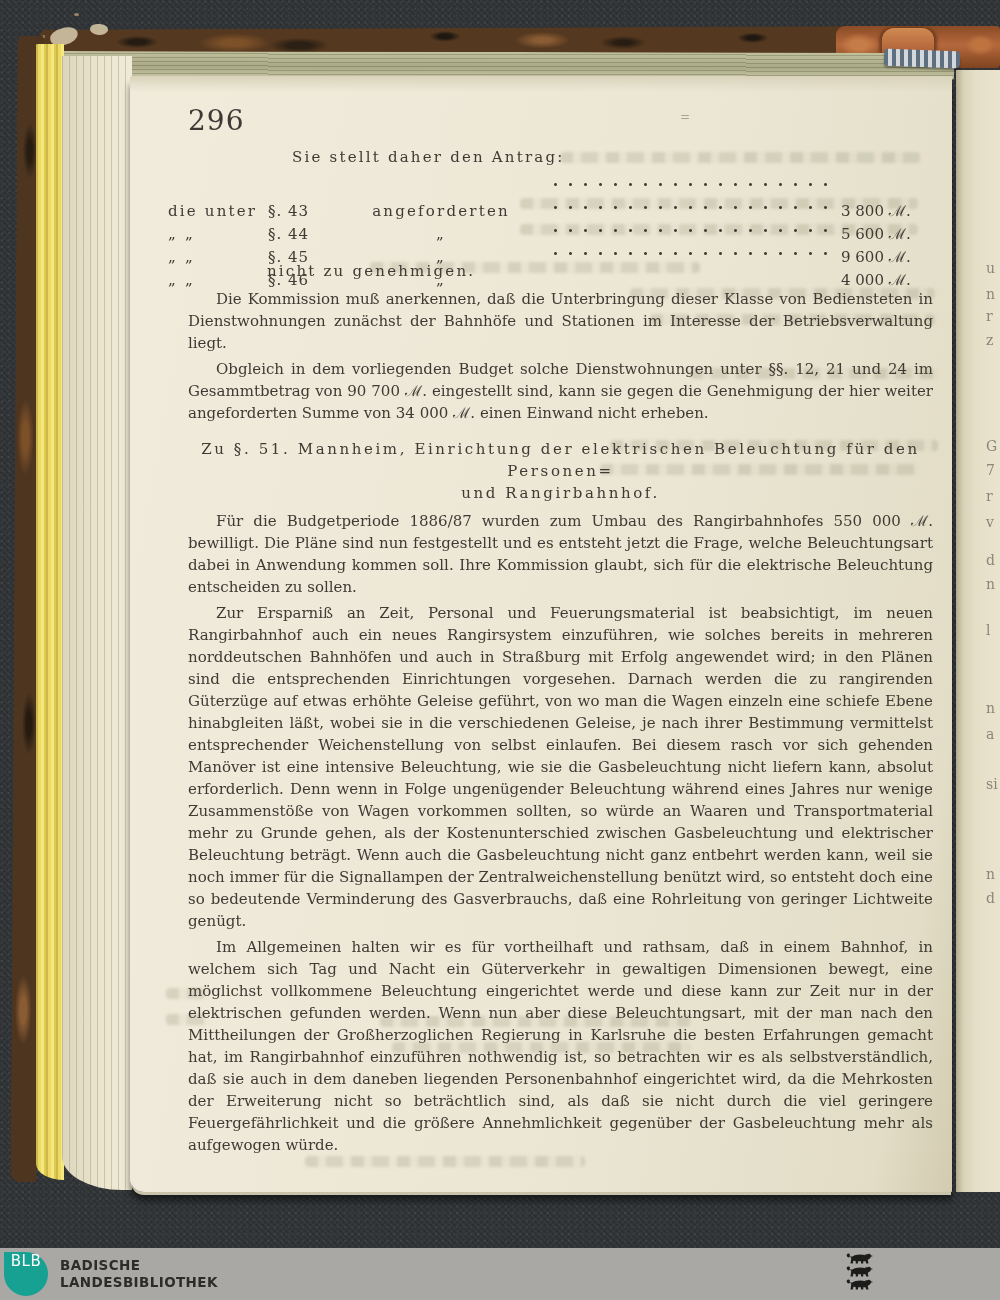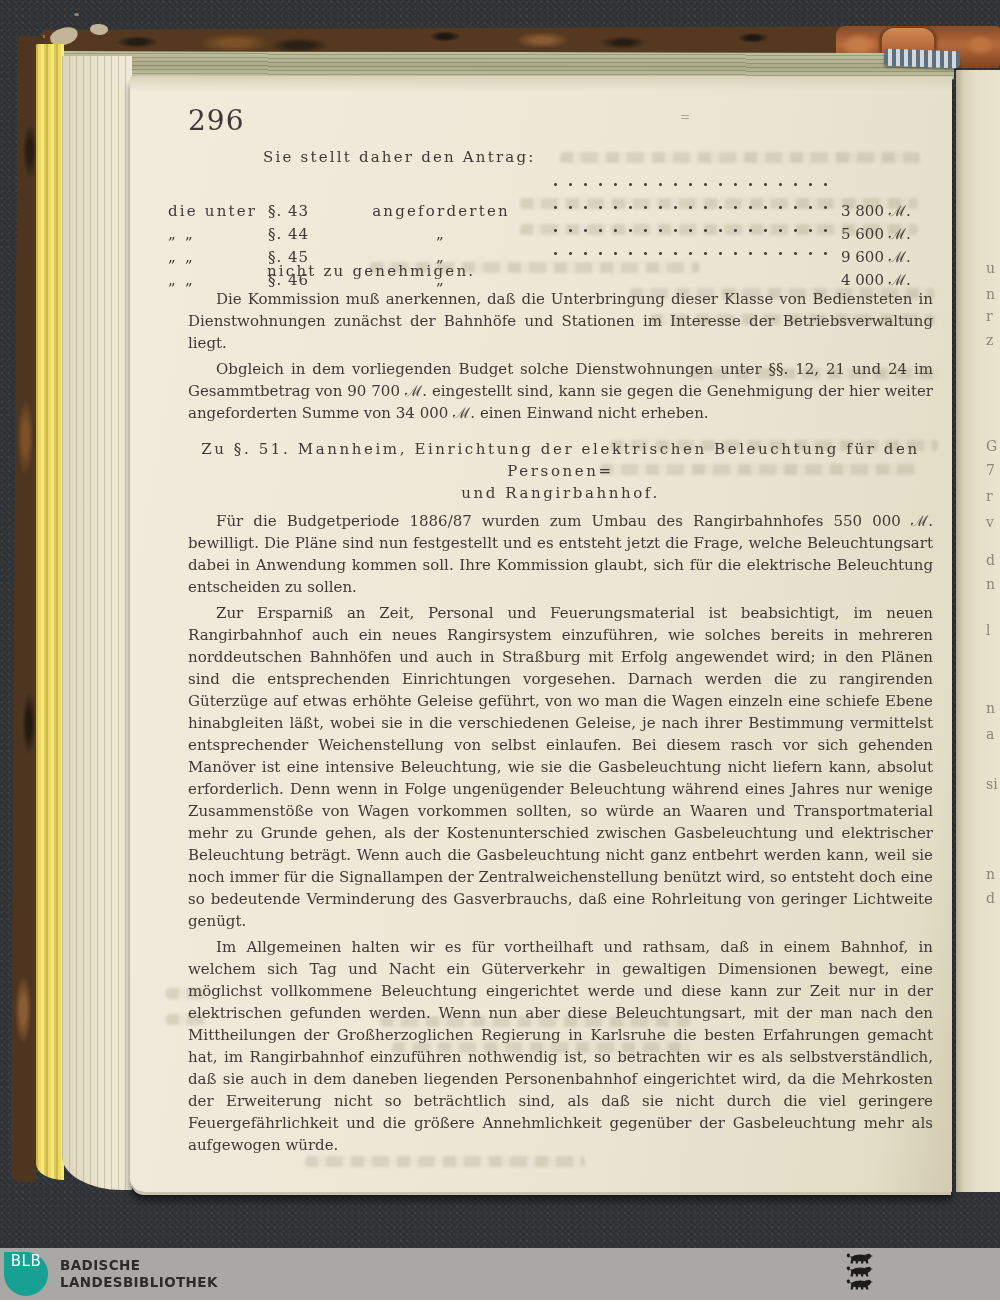--- a/index.html
+++ b/index.html
@@ -65,21 +65,21 @@
   .frag:nth-of-type(16){top:820px}
 
   
   .page{position:absolute;left:130px;top:76px;width:822px;height:1116px;overflow:hidden;
     background-image:linear-gradient(#d9d3bb, rgba(0,0,0,0) 16px),linear-gradient(100deg,#f0ebdb 0,#ece7d5 55%,#e3ddc7 92%,#d2cbb0 100%);
     border-radius:2px 1px 1px 14px;
     box-shadow:0 4px 0 -1px #c9c3aa, 0 9px 7px rgba(0,0,0,.5);}
   .content{position:absolute;inset:0;padding:34px 19px 0 58px;color:#3f3a33;font-size:15px;line-height:22px;}
   .pagenum{font-size:28px;letter-spacing:1px;color:#3d3a35;}
   .sperr{letter-spacing:2.2px;}
-  .antrag-intro{margin:14px 0 0 75px;}
+  .antrag-intro{margin:14px 0 0 104px;}
   .antrag-row{display:flex;margin-left:-20px;height:23px;align-items:baseline;white-space:nowrap;}
   .c1{width:100px;letter-spacing:2.2px;}
   .c2{width:78px;letter-spacing:1px;}
   .c3{width:190px;text-align:center;letter-spacing:2.2px;}
   .leader{flex:1;align-self:stretch;margin:0 10px;
     background-image:radial-gradient(circle,#47413a 1.25px,transparent 1.6px);
     background-size:15px 15px;background-repeat:repeat-x;background-position:2px 9px;}
   .amount{width:92px;text-align:left;margin-top:32px;}
   .antrag-outro{margin-left:79px;}
   h2{margin:12px 0 0 0;font-size:15px;font-weight:normal;text-align:center;letter-spacing:2.6px;line-height:22px;color:#3f3a33;}

